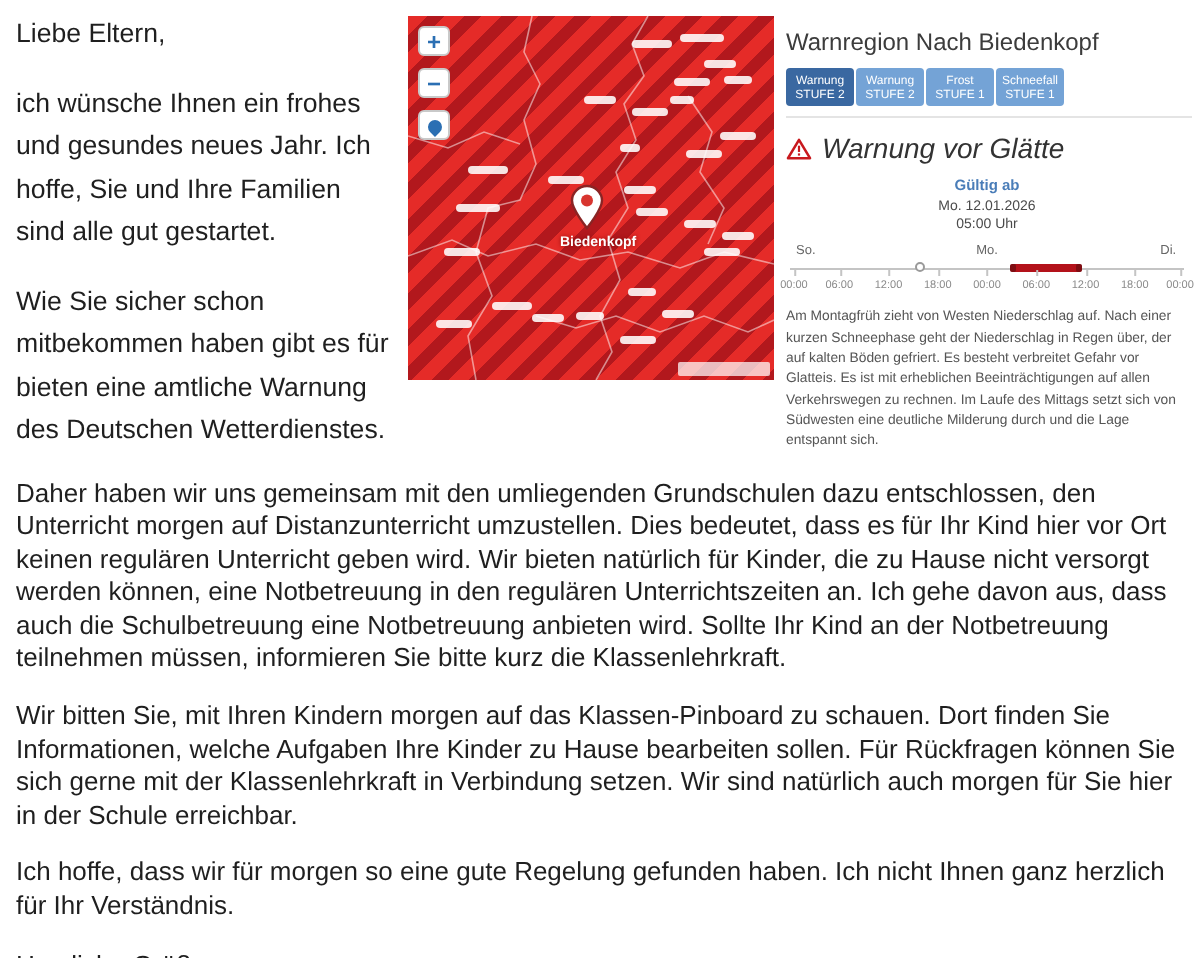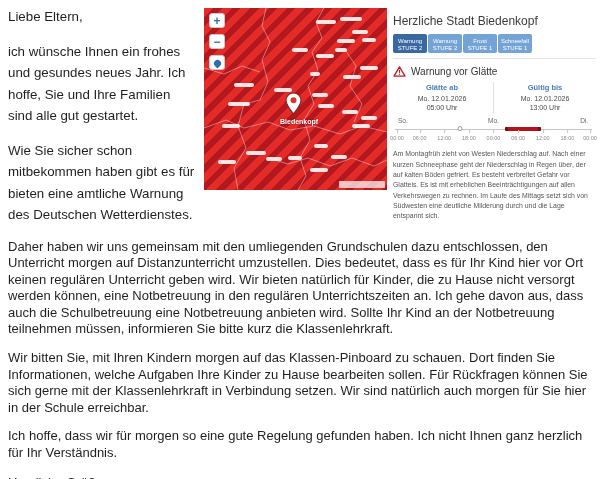--- a/index.html
+++ b/index.html
@@ -27,21 +27,21 @@
   
   .panel { position:absolute; left:187px; top:4px; width:205px; height:180px; background:#fff; font-size:8px; }
   .panel-title { font-size:12px; color:#3c3c3c; margin:2px 0 6px 2px; }
   .tabs { display:flex; gap:1px; margin-left:2px; padding-bottom:5px; border-bottom:1px solid #e4e4e4; }
   .tab { width:34px; height:19px; background:#74a3d6; color:#fff; border:none; border-radius:2px;
     font-size:6px; line-height:1.25; text-align:center; padding-top:3px; cursor:pointer;
     font-family:"Liberation Sans",sans-serif; }
   .tab.active { background:#3a68a1; }
   .warn-row { display:flex; align-items:center; gap:5px; margin:7px 0 5px 2px; }
   .warn-tri { width:13px; height:11px; flex:0 0 auto; }
-  .warn-name { font-size:10px; color:#333; }
+  .warn-name { font-size:14px; color:#333;font-style:italic; }
   .validity { display:flex; text-align:center; margin:2px 0 4px 0; }
   .vcol { flex:1; padding:1px 0; }
   .vcol + .vcol { border-left:1px solid #e0e0e0; }
   .vlabel { color:#4a7db8; font-weight:bold; font-size:7.5px; display:block; margin-bottom:2px; }
   .vdate,.vtime { display:block; color:#4a4a4a; font-size:7px; line-height:1.3; }
   .timeline { position:relative; height:28px; margin:2px 4px 4px 4px; }
   .tl-day { position:absolute; top:0; font-size:6.5px; color:#666; transform:translateX(-50%); }
   .tl-axis { position:absolute; left:0; right:0; top:12px; height:1px; background:#c4c4c4; }
   .tl-bar { position:absolute; top:10px; left:56%; width:18%; height:4px; background:#b3121a; border-radius:2px; }
   .tl-bar::before,.tl-bar::after { content:""; position:absolute; top:0; width:3px; height:4px; background:#7e0d12; border-radius:1px; }
@@ -114,21 +114,21 @@
         <svg width="17" height="23" viewBox="0 0 17 23">
           <path d="M8.5,1 C12.6,1 16,4.3 16,8.3 C16,12.8 8.5,22 8.5,22 C8.5,22 1,12.8 1,8.3 C1,4.3 4.4,1 8.5,1 Z" fill="#ffffff" stroke="#8a2424" stroke-width="1.2"></path>
           <circle cx="8.5" cy="8.3" r="3" fill="#d8352f"></circle>
         </svg>
       </div>
       <div class="pin-label">Biedenkopf</div>
       <div class="attrib"></div>
     </div>
 
     <aside class="panel">
-      <div class="panel-title">Herzliche Stadt Biedenkopf</div>
+      <div class="panel-title">Warnregion Nach Biedenkopf</div>
 
       <div class="tabs">
         <button class="tab active">
           <span>Warnung</span><br>
           <span>STUFE 2</span>
         </button>
         <button class="tab">
           <span>Warnung</span><br>
           <span>STUFE 2</span>
         </button>
@@ -146,28 +146,23 @@
         <svg class="warn-tri" viewBox="0 0 14 12">
           <path d="M7,1 L13,11 L1,11 Z" fill="none" stroke="#c8191e" stroke-width="1.4" stroke-linejoin="round"></path>
           <rect x="6.4" y="4.2" width="1.2" height="3.4" fill="#c8191e"></rect>
           <rect x="6.4" y="8.4" width="1.2" height="1.2" fill="#c8191e"></rect>
         </svg>
         <span class="warn-name">Warnung vor Glätte</span>
       </div>
 
       <div class="validity">
         <div class="vcol">
-          <span class="vlabel">Glätte ab</span>
+          <span class="vlabel">Gültig ab</span>
           <span class="vdate">Mo. 12.01.2026</span>
           <span class="vtime">05:00 Uhr</span>
-        </div>
-        <div class="vcol">
-          <span class="vlabel">Gültig bis</span>
-          <span class="vdate">Mo. 12.01.2026</span>
-          <span class="vtime">13:00 Uhr</span>
         </div>
       </div>
 
       <div class="timeline">
         <span class="tl-day" style="left:4%">So.</span>
         <span class="tl-day" style="left:50%">Mo.</span>
         <span class="tl-day" style="left:96%">Di.</span>
         <div class="tl-axis"></div>
         <div class="tl-bar"></div>
         <div class="tl-now"></div>

